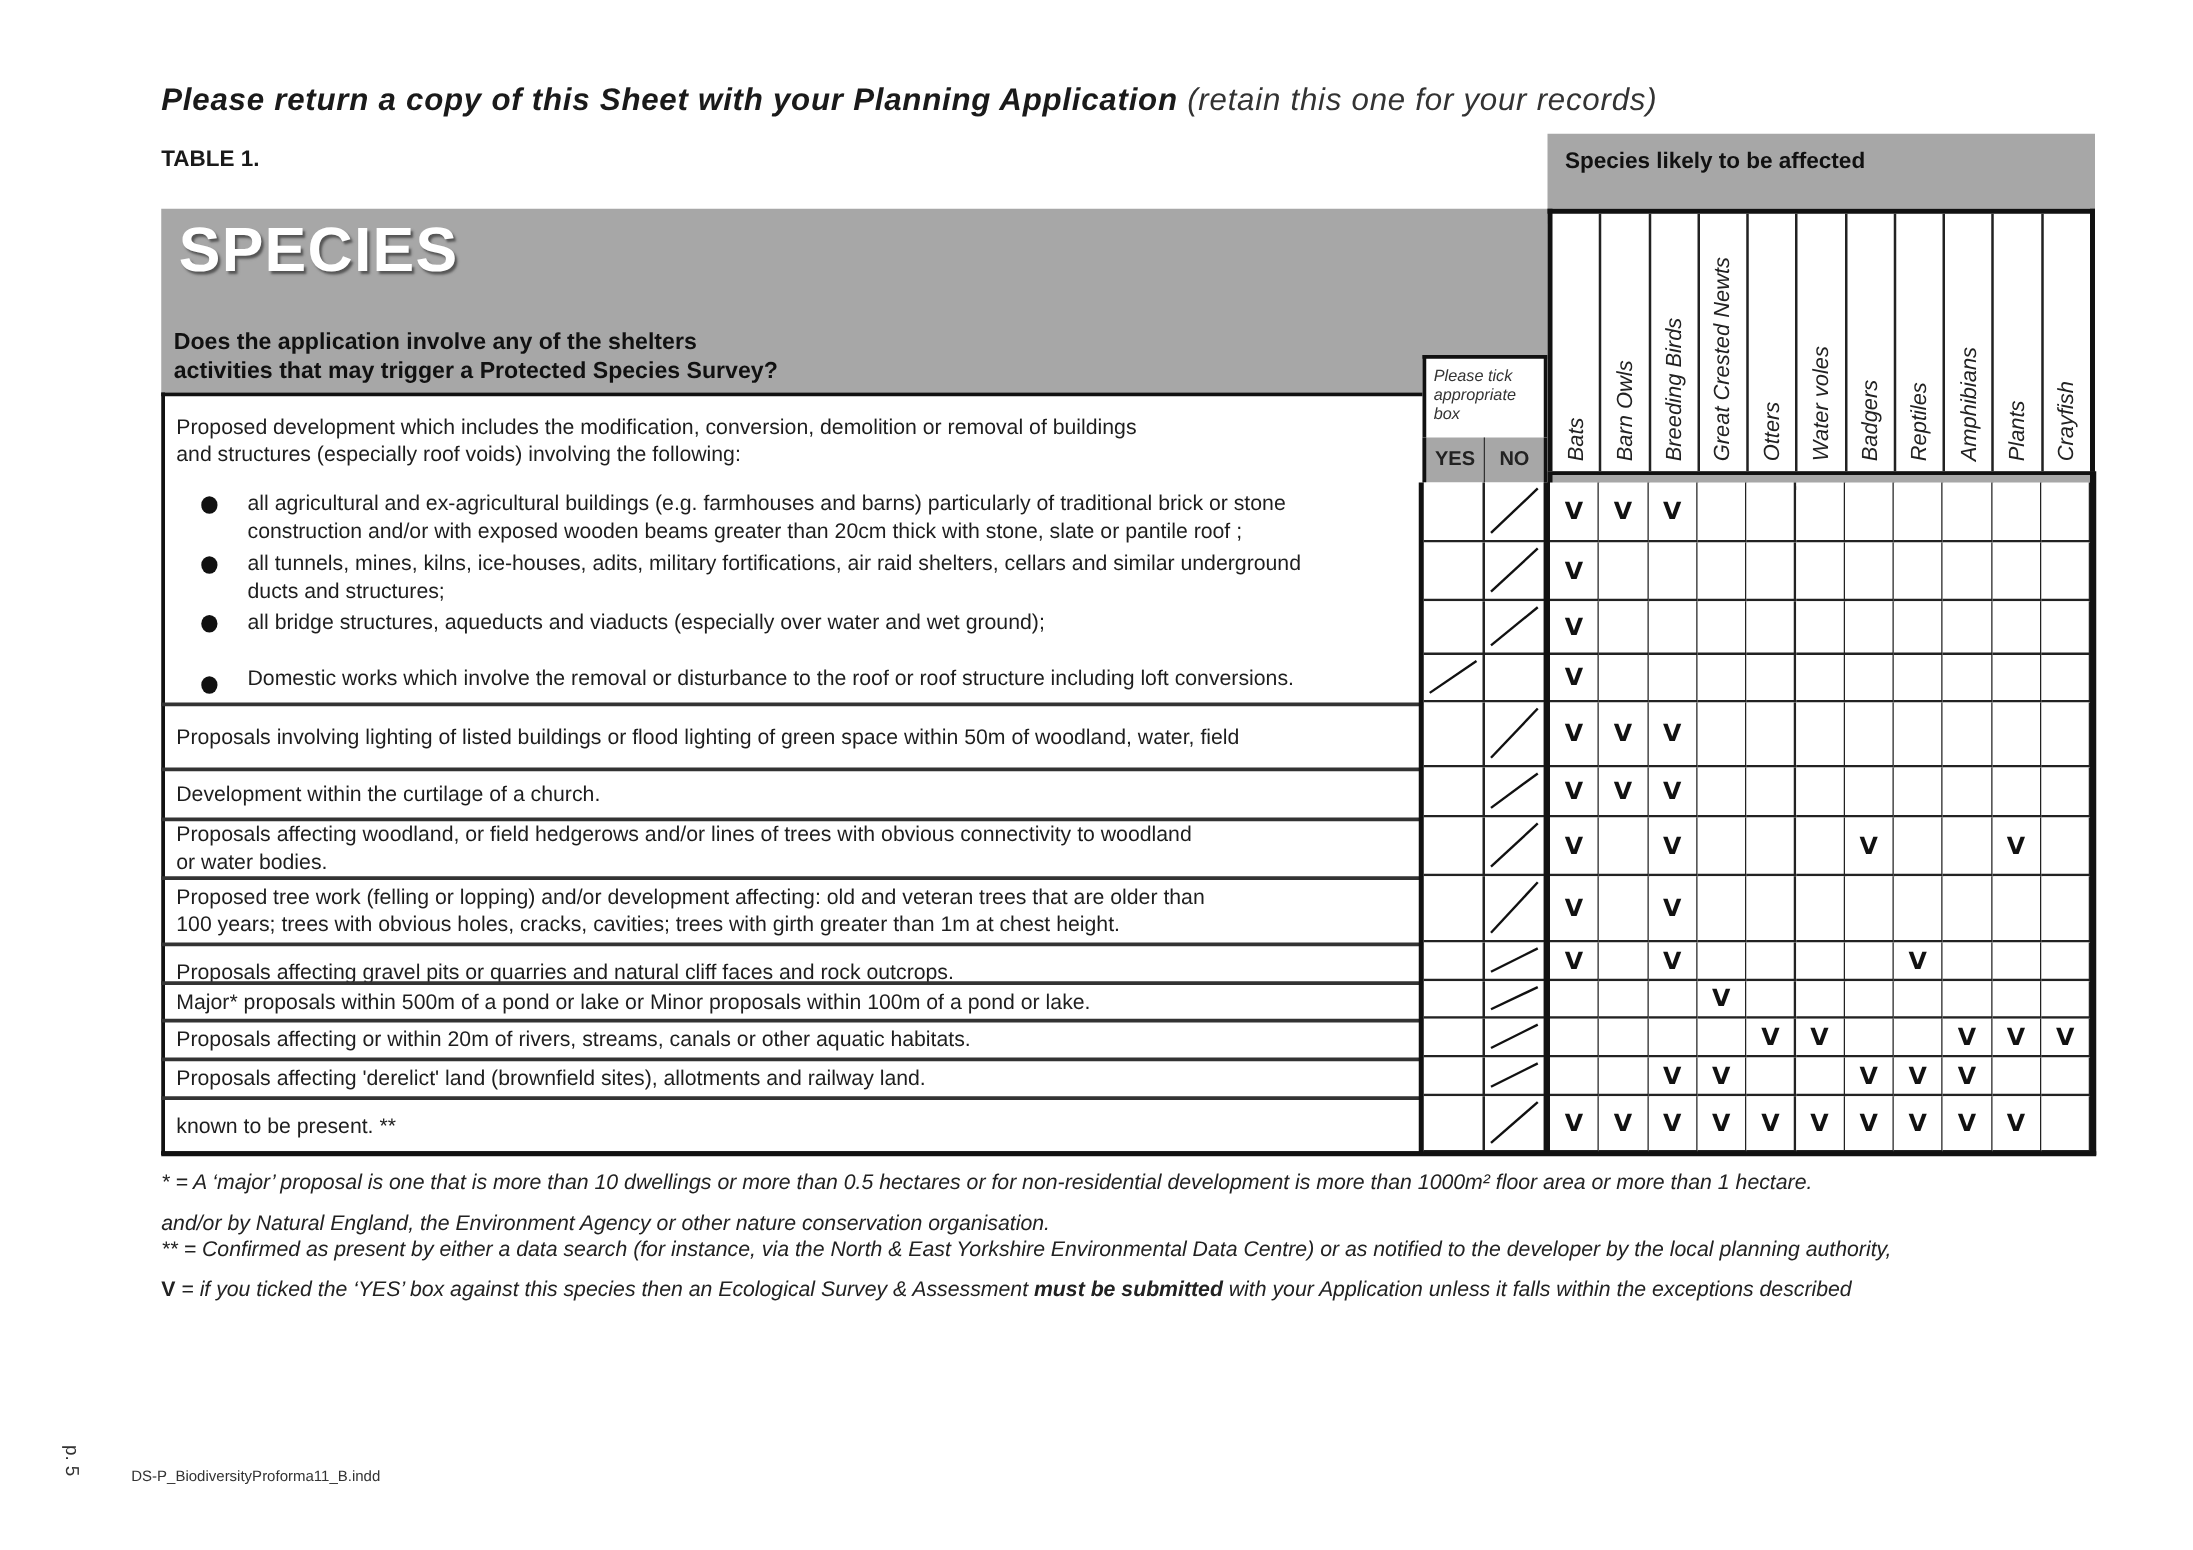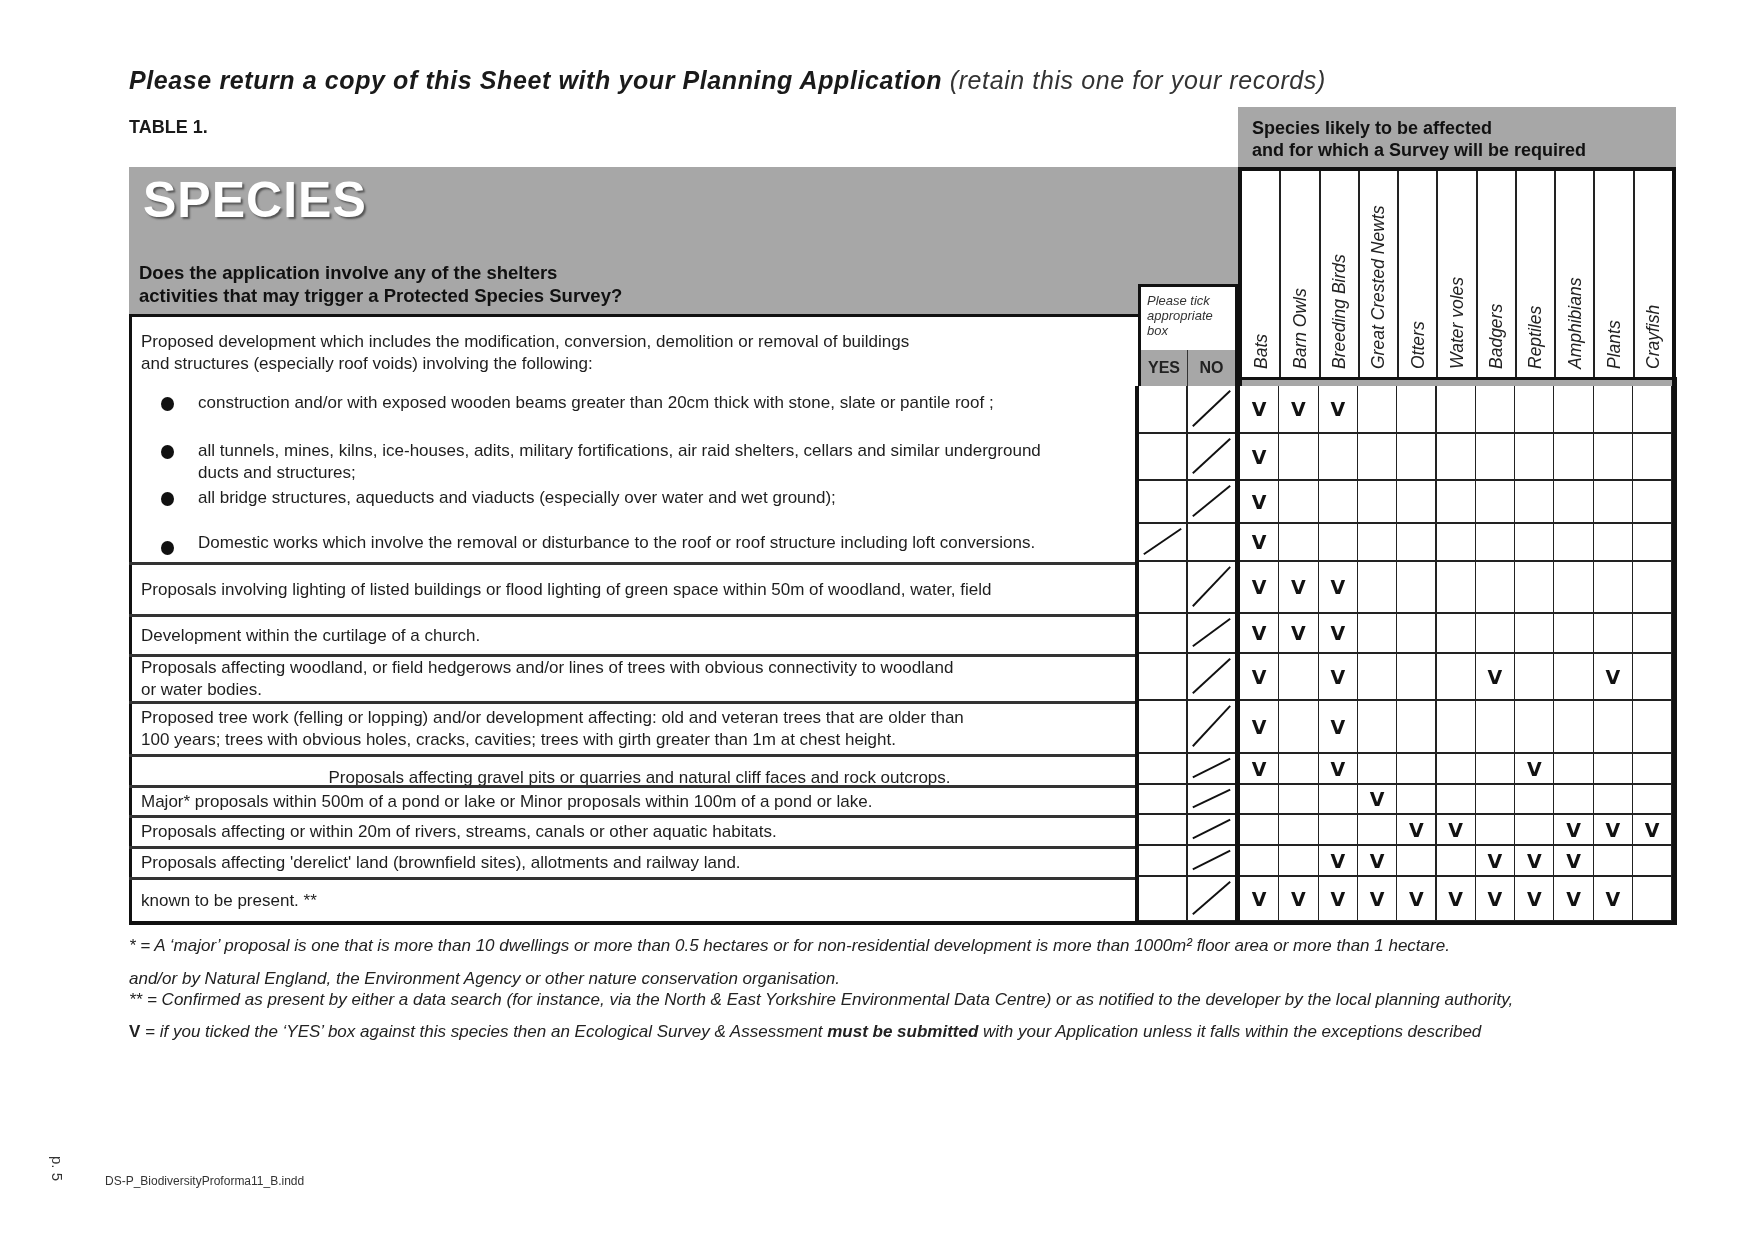--- a/index.html
+++ b/index.html
@@ -74,21 +74,20 @@
   <span class="bold">Please return a copy of this Sheet with your Planning Application</span>
   <span class="light">(retain this one for your records)</span>
 </div>
 
 <div class="table-caption">
   <div class="cap-label">TABLE 1.</div>
 </div>
 
 <div class="species-header-right">
   <div>Species likely to be affected</div>
-  <div>and for which a Survey will be required</div>
 </div>
 
 <div class="species-banner">
   <div class="big">SPECIES</div>
   <div class="question">
     <div>Does the application involve any of the shelters</div>
     <div>activities that may trigger a Protected Species Survey?</div>
   </div>
 </div>
 
@@ -141,20 +140,21 @@
 <div id="rows-layer">
     <div class="row-text first" style="top: 317px; height: 69px; padding-top: 14px;">
       <div>
         <div>Proposed development which includes the modification, conversion, demolition or removal of buildings</div>
         <div>and structures (especially roof voids) involving the following:</div>
       </div>
     </div>
     <div class="bullet-line" style="top: 392px;">
       <span class="dot"></span>
       <span class="txt">
+        <div>all agricultural and ex-agricultural  buildings (e.g. farmhouses and barns) particularly of traditional brick or stone</div>
         <div>construction and/or with exposed wooden beams greater than 20cm thick with stone, slate or pantile roof ;</div>
       </span>
     </div>
     <div class="tickcell" style="left: 1139px; top: 386px; width: 49px; height: 48px;"></div>
     <div class="tickcell" style="left: 1188px; top: 386px; width: 49px; height: 48px;">
       <svg viewBox="0 0 49 48" preserveAspectRatio="none">
         <line x1="5" y1="42" x2="44" y2="5" stroke="#111" stroke-width="2"></line>
       </svg>
     </div>
     <div class="cell" style="left: 1240px; top: 386px; width: 40.3px; height: 48px;">
@@ -357,21 +357,21 @@
       <span class="v">V</span>
     </div>
     <div class="cell" style="left: 1357.9px; top: 701px; width: 40.3px; height: 53px;"></div>
     <div class="cell" style="left: 1397.2px; top: 701px; width: 40.3px; height: 53px;"></div>
     <div class="cell" style="left: 1436.5px; top: 701px; width: 40.3px; height: 53px;"></div>
     <div class="cell" style="left: 1475.8px; top: 701px; width: 40.3px; height: 53px;"></div>
     <div class="cell" style="left: 1515.1px; top: 701px; width: 40.3px; height: 53px;"></div>
     <div class="cell" style="left: 1554.4px; top: 701px; width: 40.3px; height: 53px;"></div>
     <div class="cell" style="left: 1593.7px; top: 701px; width: 40.3px; height: 53px;"></div>
     <div class="cell" style="left: 1633px; top: 701px; width: 40.3px; height: 53px;"></div>
-    <div class="row-text" style="top: 754px; height: 44px; justify-content: center;">
+    <div class="row-text" style="top: 754px; height: 44px;">
       <div>
         <div>Proposals affecting gravel pits or quarries and natural cliff faces and rock outcrops.</div>
       </div>
     </div>
     <div class="tickcell" style="left: 1139px; top: 754px; width: 49px; height: 31px;"></div>
     <div class="tickcell" style="left: 1188px; top: 754px; width: 49px; height: 31px;">
       <svg viewBox="0 0 49 31" preserveAspectRatio="none">
         <line x1="5" y1="25" x2="44" y2="5" stroke="#111" stroke-width="2"></line>
       </svg>
     </div>

